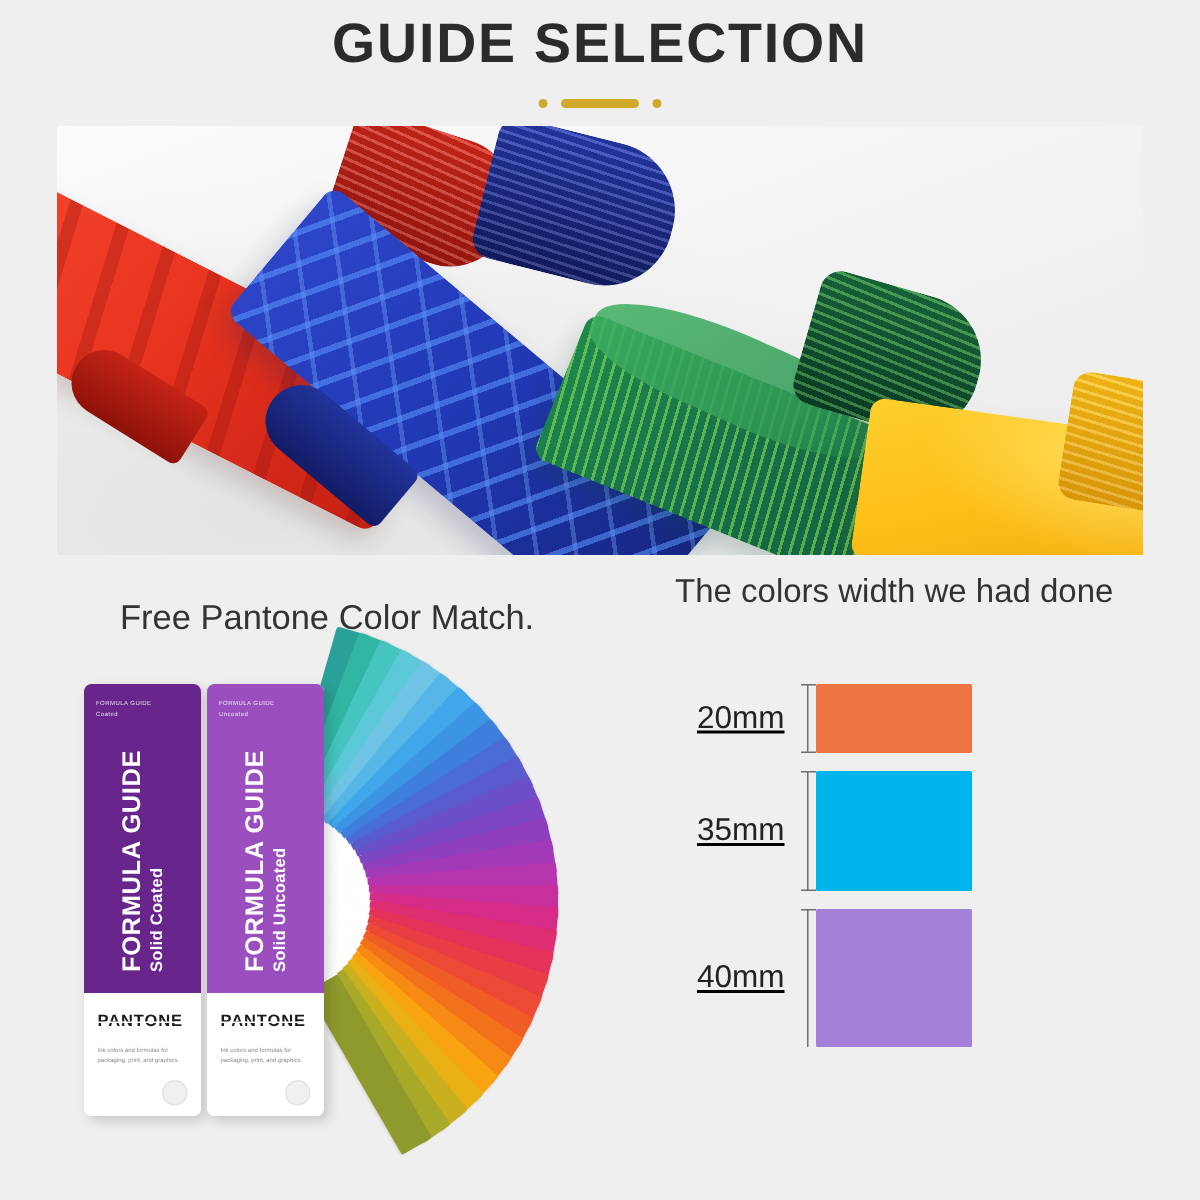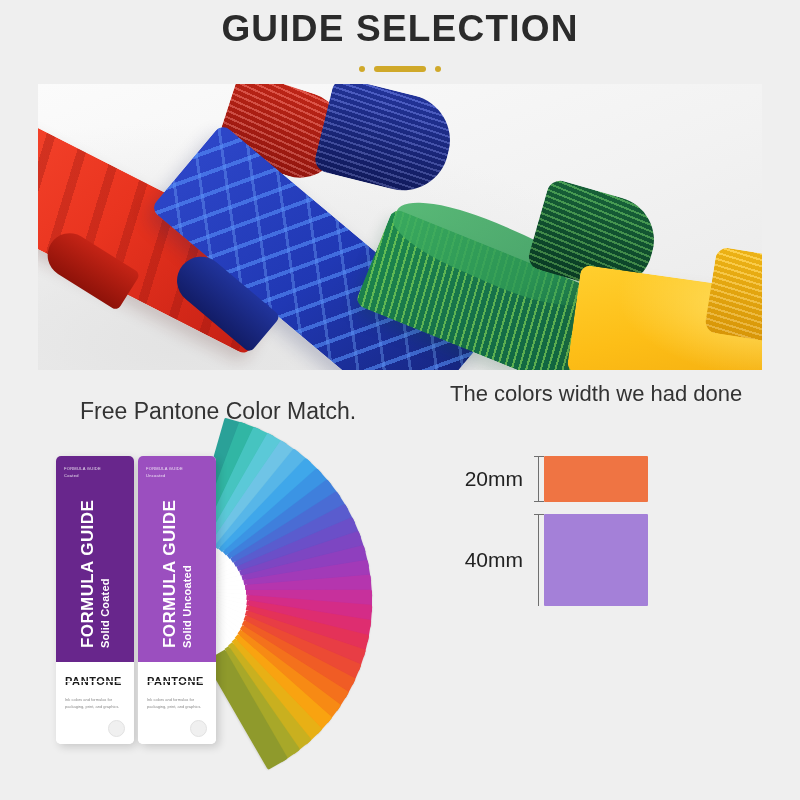--- a/index.html
+++ b/index.html
@@ -337,20 +337,21 @@
   .width-list {
     position: absolute;
     left: 450px;
     top: 100px;
     width: 340px;
   }
   .width-row {
     display: flex;
     align-items: center;
     margin-bottom: 12px;
+    text-decoration: underline;
   }
   .width-label {
     width: 82px;
     text-align: right;
     padding-right: 9px;
     font-size: 21px;
     color: #222222;
     box-sizing: border-box;
   }
   .width-bracket {
@@ -584,20 +585,28 @@
   <div class="width-list" id="width-list">
       <div class="width-row">
         <div class="width-label">20mm</div>
         <div class="width-bracket">
           <span class="tick top"></span>
           <span class="tick bottom"></span>
         </div>
         <div class="width-swatch" style="background: rgb(239, 116, 67); height: 46px;"></div>
       </div>
       <div class="width-row">
+        <div class="width-label">35mm</div>
+        <div class="width-bracket">
+          <span class="tick top"></span>
+          <span class="tick bottom"></span>
+        </div>
+        <div class="width-swatch" style="background: rgb(0, 180, 236); height: 80px;"></div>
+      </div>
+      <div class="width-row">
         <div class="width-label">40mm</div>
         <div class="width-bracket">
           <span class="tick top"></span>
         </div>
         <div class="width-swatch" style="background: rgb(164, 128, 216); height: 92px;"></div>
       </div>
     </div>
 
 </div>
 

